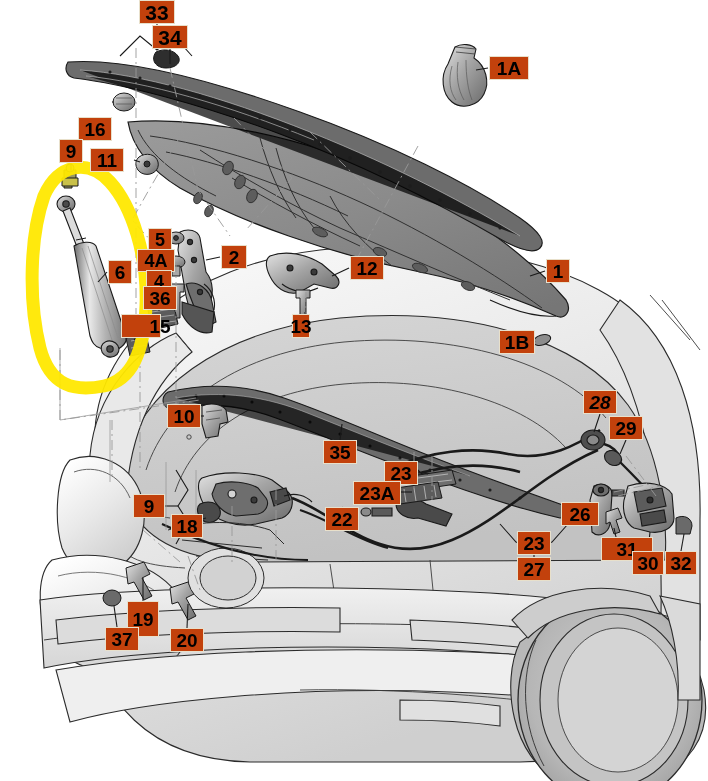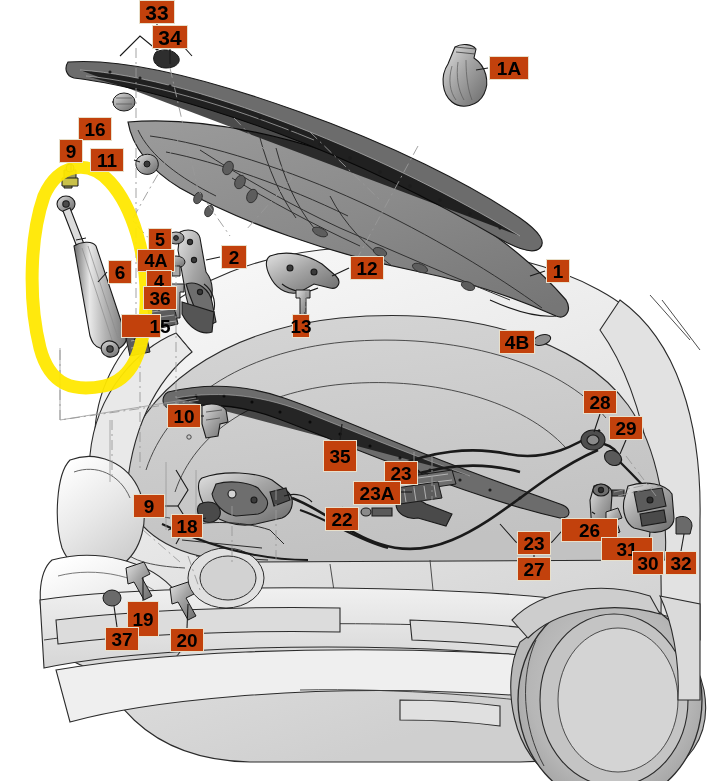--- a/index.html
+++ b/index.html
@@ -535,29 +535,29 @@
       <div class="lbl s3" style="left: 148px; top: 228px; width: 24px; height: 23px;">5</div>
       <div class="lbl s2" style="left: 221px; top: 245px; width: 26px; height: 24px;">2</div>
       <div class="lbl s3" style="left: 137px; top: 249px; width: 38px; height: 23px;">4A</div>
       <div class="lbl s2" style="left: 350px; top: 256px; width: 34px; height: 24px;">12</div>
       <div class="lbl s2" style="left: 546px; top: 259px; width: 24px; height: 24px;">1</div>
       <div class="lbl s2" style="left: 108px; top: 260px; width: 24px; height: 24px;">6</div>
       <div class="lbl s3" style="left: 146px; top: 270px; width: 26px; height: 23px;">4</div>
       <div class="lbl s2" style="left: 143px; top: 286px; width: 34px; height: 24px;">36</div>
       <div class="lbl s2" style="left: 292px; top: 314px; width: 18px; height: 24px;">13</div>
       <div class="lbl s2" style="left: 121px; top: 314px; width: 32px; height: 24px; padding-left: 38px;">15</div>
-      <div class="lbl s2" style="left: 499px; top: 330px; width: 36px; height: 24px;">4B</div>
-      <div class="lbl s2" style="left: 583px; top: 390px; width: 34px; height: 24px;">28</div>
+      <div class="lbl s2" style="left: 499px; top: 330px; width: 36px; height: 24px;">1B</div>
+      <div class="lbl s2" style="left: 583px; top: 390px; width: 34px; height: 24px; font-style: italic;">28</div>
       <div class="lbl s2" style="left: 167px; top: 404px; width: 34px; height: 24px;">10</div>
       <div class="lbl s2" style="left: 609px; top: 416px; width: 34px; height: 24px;">29</div>
-      <div class="lbl s2" style="left: 323px; top: 440px; width: 34px; height: 32px;">35</div>
+      <div class="lbl s2" style="left: 323px; top: 440px; width: 34px; height: 24px;">35</div>
       <div class="lbl s2" style="left: 384px; top: 461px; width: 34px; height: 24px;">23</div>
       <div class="lbl s2" style="left: 353px; top: 481px; width: 48px; height: 24px; text-align: center;">23A</div>
       <div class="lbl s2" style="left: 133px; top: 494px; width: 32px; height: 24px;">9</div>
-      <div class="lbl s2" style="left: 561px; top: 518px; width: 57px; height: 24px;">26</div>
+      <div class="lbl s2" style="left: 561px; top: 502px; width: 38px; height: 24px;">26</div>
       <div class="lbl s2" style="left: 325px; top: 507px; width: 34px; height: 24px;">22</div>
       <div class="lbl s2" style="left: 160px; top: 514px; width: 32px; height: 24px; margin-left: 11px;">18</div>
       <div class="lbl s2" style="left: 517px; top: 531px; width: 34px; height: 24px;">23</div>
       <div class="lbl s2" style="left: 601px; top: 537px; width: 52px; height: 24px;">31</div>
       <div class="lbl s2" style="left: 632px; top: 551px; width: 32px; height: 24px;">30</div>
       <div class="lbl s2" style="left: 665px; top: 551px; width: 32px; height: 24px;">32</div>
       <div class="lbl s2" style="left: 517px; top: 557px; width: 34px; height: 24px;">27</div>
       <div class="lbl s2" style="left: 127px; top: 601px; width: 32px; height: 36px;">19</div>
       <div class="lbl s2" style="left: 170px; top: 628px; width: 34px; height: 24px;">20</div>
       <div class="lbl s2" style="left: 105px; top: 627px; width: 34px; height: 24px;">37</div>

